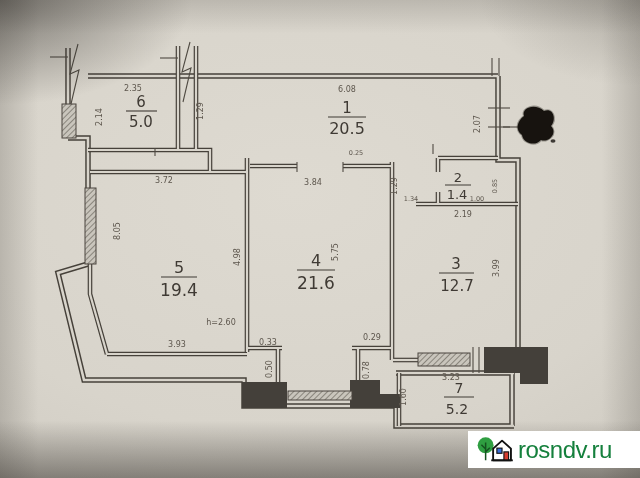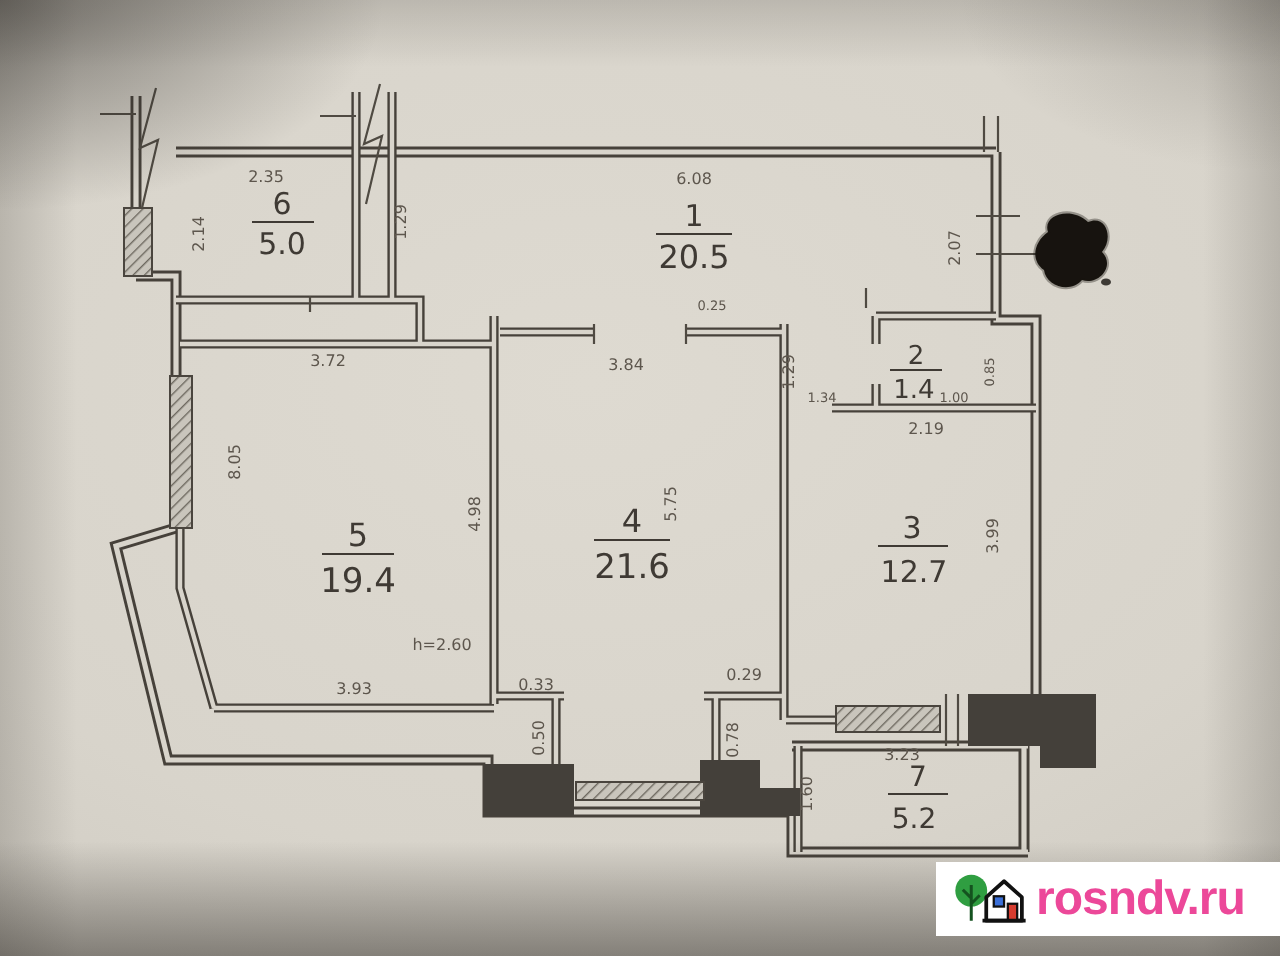--- a/index.html
+++ b/index.html
@@ -11,21 +11,21 @@
   .plan{position:absolute;left:0;top:0;filter:blur(0.3px);}
   .vignette{position:absolute;left:0;top:0;width:640px;height:478px;pointer-events:none;
     background:
       radial-gradient(30% 22% at 0% 0%, rgba(45,42,38,0.55), rgba(45,42,38,0) 100%),
       radial-gradient(25% 18% at 100% 0%, rgba(60,56,50,0.25), rgba(60,56,50,0) 100%),
       linear-gradient(to bottom, rgba(70,66,60,0.20) 0%, rgba(0,0,0,0) 7%, rgba(0,0,0,0) 88%, rgba(52,48,43,0.50) 100%),
       linear-gradient(to right, rgba(70,66,60,0.22) 0%, rgba(0,0,0,0) 6%, rgba(0,0,0,0) 94%, rgba(70,66,60,0.22) 100%);
   }
   .wm{position:absolute;left:468px;top:431px;width:176px;height:37px;background:#ffffff;
       display:flex;align-items:center;gap:4px;padding-left:8px;box-sizing:border-box;}
-  .wm-text{font-family:"Liberation Sans",sans-serif;font-weight:bold;font-size:24px;color:#ec4899;letter-spacing:-0.5px;}
+  .wm-text{font-family:"Liberation Sans",sans-serif;font-weight:normal;font-size:24px;color:#15803d;letter-spacing:-0.5px;}
   svg text{font-family:"DejaVu Sans",sans-serif;}
   .dim{font-size:8px;fill:#5d564d;}
   .dimsm{font-size:6.5px;fill:#5d564d;}
   .rnum{fill:#3f3a34;}
   .rarea{fill:#3f3a34;}
 </style>
 </head>
 <body>
 
 <div class="photo">

